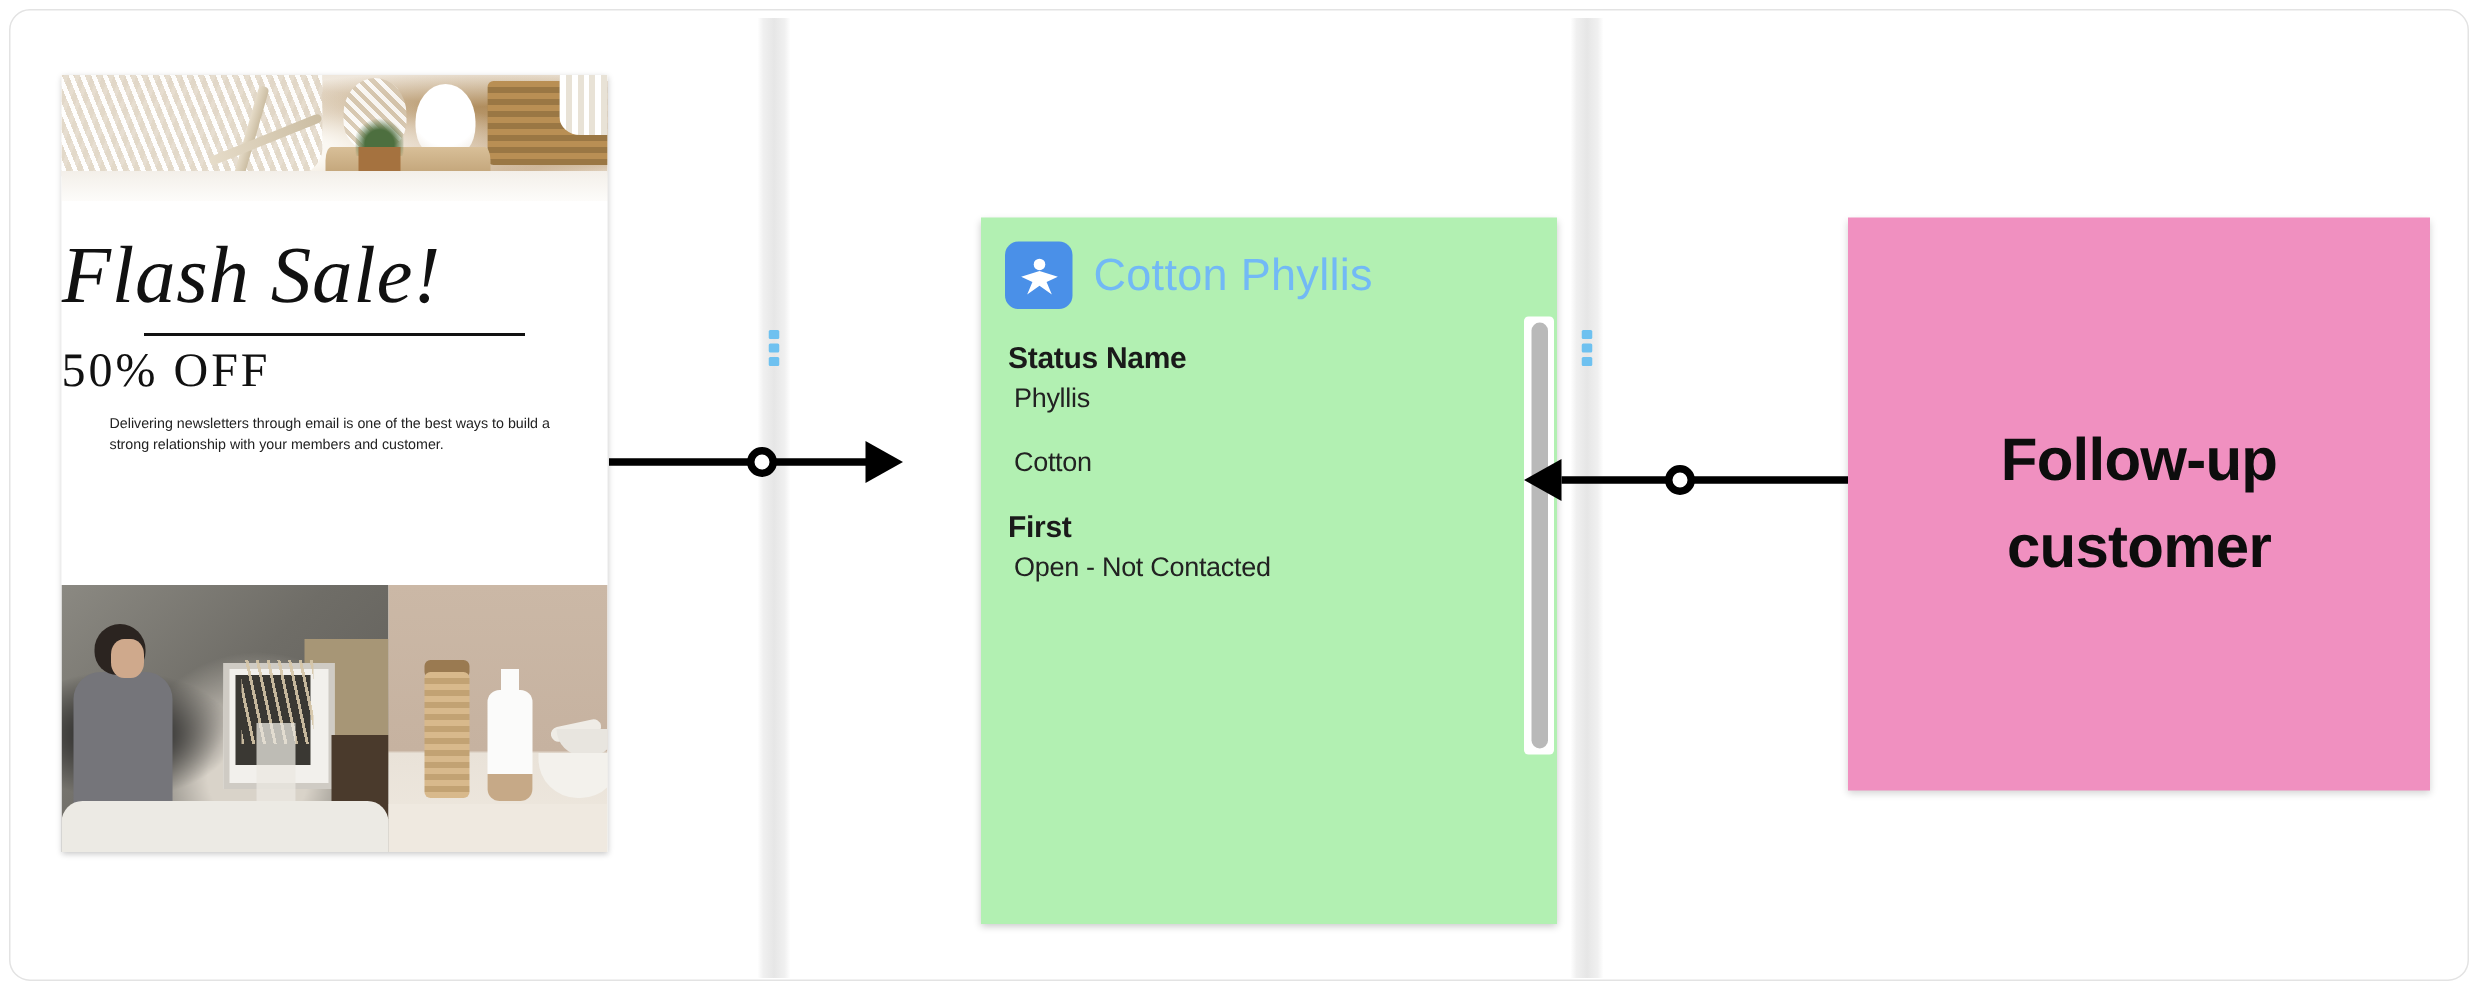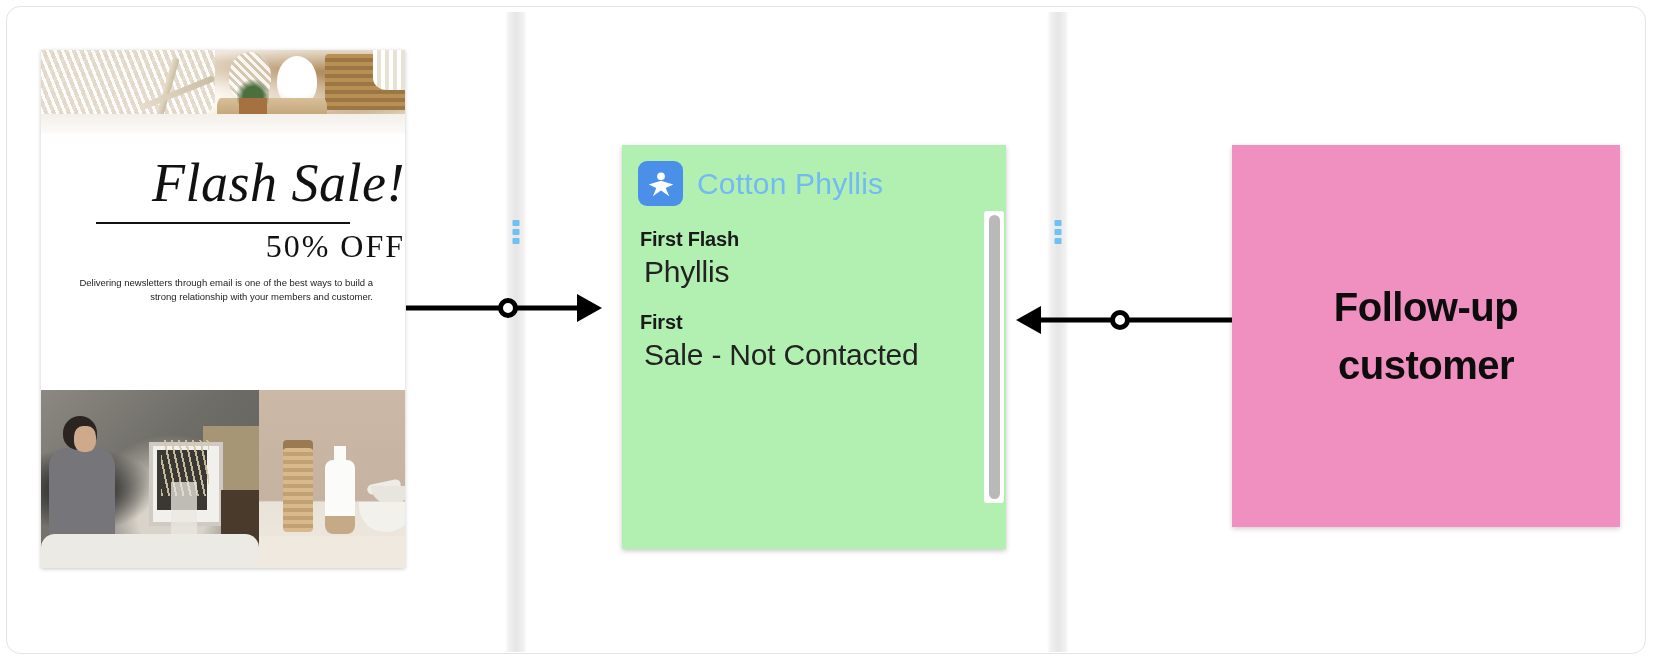--- a/index.html
+++ b/index.html
@@ -136,21 +136,21 @@
     background: linear-gradient(to bottom,#c9ccd1,#e7e9ec);
   }
   .hero-floor {
     position: absolute; left: 0; bottom: 0; width: 100%; height: 20px;
     background: linear-gradient(to bottom,#f3efe9,#fdfcfa);
   }
 
   .email-body {
     height: 256px;
     background: #ffffff;
-    text-align: right;
+    text-align: left;
     padding-top: 22px;
     box-sizing: border-box;
   }
   .flash-title {
     font-family: "Liberation Serif", serif;
     font-size: 54px;
     line-height: 1;
     color: #111;
     letter-spacing: .5px;
     font-style: italic;
@@ -235,22 +235,22 @@
     font-size: 11px;
     font-weight: bold;
     letter-spacing: .6px;
     color: #111;
     white-space: nowrap;
   }
 
   
   .record-card {
     position: absolute;
-    left: 622px; top: 145px;
-    width: 384px; height: 404px;
+    left: 654px; top: 145px;
+    width: 384px; height: 471px;
     background: #b2f0b2;
     box-shadow: 0 2px 5px rgba(0,0,0,.22);
     box-sizing: border-box;
   }
   .record-header {
     display: flex;
     align-items: center;
     gap: 14px;
     padding: 16px 0 0 16px;
   }
@@ -269,21 +269,21 @@
     white-space: nowrap;
   }
   .record-fields { padding: 22px 0 0 18px; }
   .field-label {
     font-size: 20px;
     font-weight: bold;
     color: #1a1a1a;
     letter-spacing: -.2px;
   }
   .field-value {
-    font-size: 30px;
+    font-size: 18px;
     color: #222;
     margin: 4px 0 22px 4px;
     letter-spacing: -.2px;
   }
   .field-value.last { margin-bottom: 20px; }
 
   .rec-scroll-track {
     position: absolute;
     right: 2px; top: 66px;
     width: 20px; height: 292px;
@@ -442,28 +442,29 @@
         <svg width="28" height="28" viewBox="0 0 32 32" aria-hidden="true">
           <circle cx="16" cy="7.2" r="4.4" fill="#ffffff"></circle>
           <path d="M16 12.2 L30 16.6 L21.4 20.6 L25.4 30 L16 23.4 L6.6 30 L10.6 20.6 L2 16.6 Z" fill="#ffffff"></path>
         </svg>
       </div>
       <div class="record-title">Cotton Phyllis</div>
     </div>
 
     <div class="record-fields">
       <div>
-        <div class="field-label">First Flash</div>
+        <div class="field-label">Status Name</div>
         <div class="field-value">Phyllis</div>
       </div>
       <div>
+        <div class="field-value">Cotton</div>
       </div>
       <div>
         <div class="field-label">First</div>
-        <div class="field-value last">Sale - Not Contacted</div>
+        <div class="field-value last">Open - Not Contacted</div>
       </div>
     </div>
 
     <div class="rec-scroll-track">
       <div class="rec-scroll-thumb"></div>
     </div>
   </div>
 
   <div class="connector" id="conn-right">
     <div class="line"></div>

